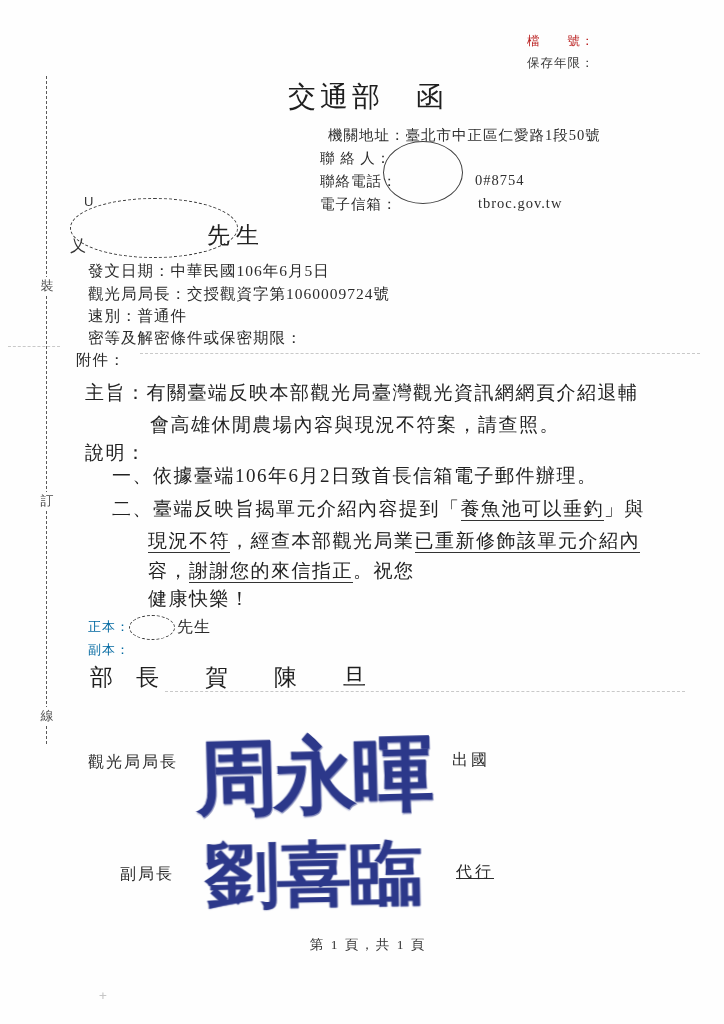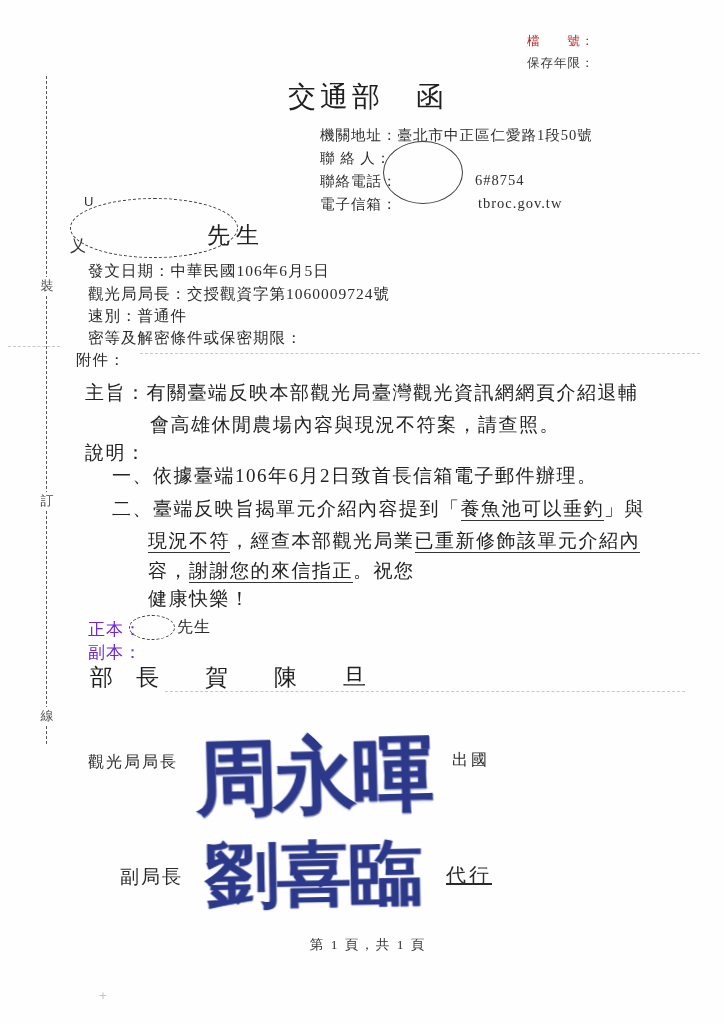--- a/index.html
+++ b/index.html
@@ -10,21 +10,21 @@
 
   
   .file-no    { left:527px; top:33px;  font-size:12.5px; letter-spacing:1px; color:#b91c1c; }
   .retention  { left:527px; top:55px;  font-size:12.5px; letter-spacing:1px; color:#3c3c3c; }
 
   
   .doc-title  { left:288px; top:78px; font-size:28px; letter-spacing:4px; color:#1f1f1f; }
 
   
   .hdr-line { font-size:14.5px; letter-spacing:1px; color:#2e2e2e; }
-  .hdr-1 { left:320px; top:126px; }
+  .hdr-1 { left:328px; top:126px; }
   .hdr-2 { left:320px; top:149px; }
   .hdr-3 { left:320px; top:172px; }
   .hdr-4 { left:320px; top:195px; }
   .hdr-val-phone { position:absolute; left:155px; top:0; }
   .hdr-val-email { position:absolute; left:158px; top:0; }
 
   
   .oval { position:absolute; border-radius:50%; }
   .oval-contact   { left:383px; top:141px; width:80px;  height:63px; border:1.4px solid #3f3f3f; }
   .oval-recipient { left:70px;  top:198px; width:168px; height:60px; border:1.5px dashed #3a3a3a; }
@@ -49,33 +49,33 @@
   .subject-2 { left:150px; top:412px; }
   .desc-label{ left:85px;  top:440px; }
   .item-1    { left:112px; top:463px; }
   .item-2a   { left:112px; top:496px; }
   .item-2b   { left:148px; top:528px; }
   .item-2c   { left:148px; top:558px; }
   .item-2d   { left:148px; top:586px; }
   .u { border-bottom:1.2px solid #333; padding-bottom:1px; }
 
   
-  .copy-line { font-size:17px; letter-spacing:1px; color:#6d28d9; }
+  .copy-line { font-size:13px; letter-spacing:1px; color:#0369a1; }
   .original-label  { left:88px;  top:618px; }
   .original-suffix { left:177px; top:617px; font-size:16px; letter-spacing:1px; }
   .cc-label        { left:88px;  top:641px; }
 
   
   .minister { left:90px; top:662px; font-size:23px; color:#1f1f1f; }
 
   
   .sig-title-1 { left:88px;  top:752px; font-size:16px; letter-spacing:2px; }
   .sig-note-1  { left:452px; top:750px; font-size:16px; letter-spacing:3px; }
-  .sig-title-2 { left:120px; top:864px; font-size:19px; letter-spacing:2px; }
-  .sig-note-2  { left:446px; top:862px; font-size:20px; letter-spacing:3px;text-decoration:underline; }
+  .sig-title-2 { left:120px; top:864px; font-size:16px; letter-spacing:2px; }
+  .sig-note-2  { left:456px; top:862px; font-size:16px; letter-spacing:3px;text-decoration:underline; }
   .stamp { position:absolute; font-weight:bold; filter:blur(0.4px);
            text-shadow:1px 1px 0 rgba(44,56,138,0.45), -1px 0 0 rgba(44,56,138,0.3), 0 2px 1px rgba(44,56,138,0.25); }
   .stamp-1 { left:196px; top:722px; font-size:82px; letter-spacing:-4px; line-height:110px; transform:rotate(-1.5deg); }
   .stamp-2 { left:205px; top:830px; font-size:74px; letter-spacing:-2px; line-height:88px; transform:rotate(-1deg) scaleY(0.95); }
 
   
   .page-footer { left:0; top:936px; width:724px; text-align:center; font-size:13.5px; letter-spacing:2px; color:#333;padding-left:12px; }
 
   
   .binding-line { position:absolute; left:46px; top:76px; height:668px; width:0; border-left:1.5px dashed #5a5a5a; }
@@ -96,21 +96,21 @@
 
   <div class="abs file-no">檔　　號：</div>
   <div class="abs retention">保存年限：</div>
 
   <div class="abs doc-title">交通部　函</div>
 
   <div class="abs hdr-line hdr-1">機關地址：臺北市中正區仁愛路1段50號</div>
   <div class="abs hdr-line hdr-2">聯 絡 人：</div>
   <div class="abs hdr-line hdr-3">
     <span>聯絡電話：</span>
-    <span class="hdr-val-phone">6#8754</span>
+    <span class="hdr-val-phone">0#8754</span>
   </div>
   <div class="abs hdr-line hdr-4">
     <span>電子信箱：</span>
     <span class="hdr-val-email">tbroc.gov.tw</span>
   </div>
 
   <div class="oval oval-contact"></div>
   <div class="oval oval-recipient"></div>
 
   <div class="abs frag-top">U</div>

